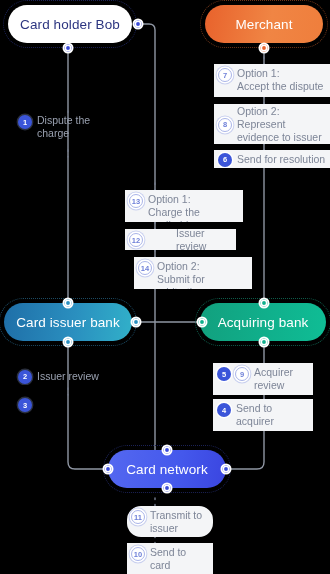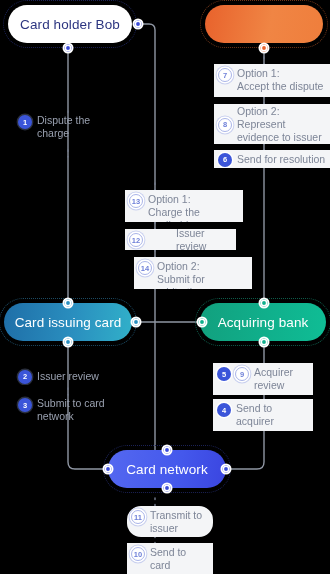--- a/index.html
+++ b/index.html
@@ -156,25 +156,26 @@
     </g>
   </svg>
 
   <div class="node node-holder">
     <span class="cap"></span>
     <span>Card holder Bob</span>
   </div>
 
   <div class="node node-merchant">
     <span class="cap"></span>
+    <span>Merchant</span>
   </div>
 
   <div class="node node-issuing">
     <span class="cap"></span>
-    <span>Card issuing card</span>
+    <span>Card issuer bank</span>
   </div>
 
   <div class="node node-acquiring">
     <span class="cap"></span>
     <span>Acquiring bank</span>
   </div>
 
   <div class="node node-network">
     <span class="cap"></span>
     <span>Card network</span>
@@ -238,22 +239,20 @@
 Submit for arbitration</span>
   </div>
 
   <div class="lbl plain" style="left:16px; top:367px; width:108px; height:18px; align-items:center;">
     <span class="bdg fill onblack">2</span>
     <span class="txt">Issuer review</span>
   </div>
 
   <div class="lbl plain" style="left:16px; top:394px; width:108px; height:32px;">
     <span class="bdg fill onblack">3</span>
-    <span class="txt">Submit to card
-network</span>
   </div>
 
   <div class="lbl" style="left:213px; top:363px; width:100px; height:32px;">
     <span class="pair">
       <span class="bdg fill">5</span>
       <span class="bdg hollow">9</span>
     </span>
     <span class="txt">Acquirer
 review</span>
   </div>

